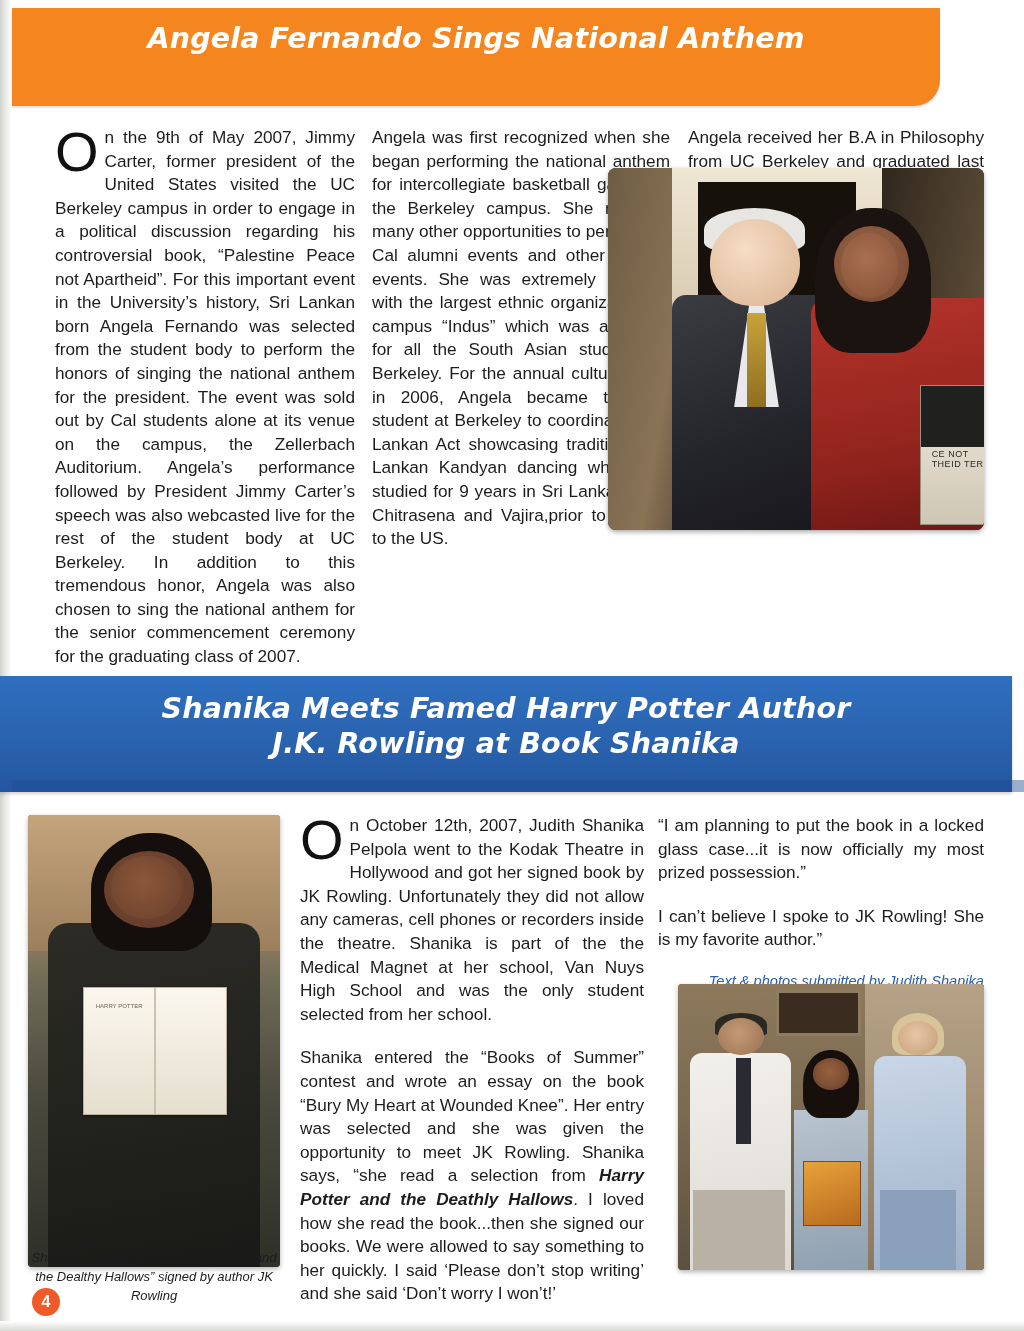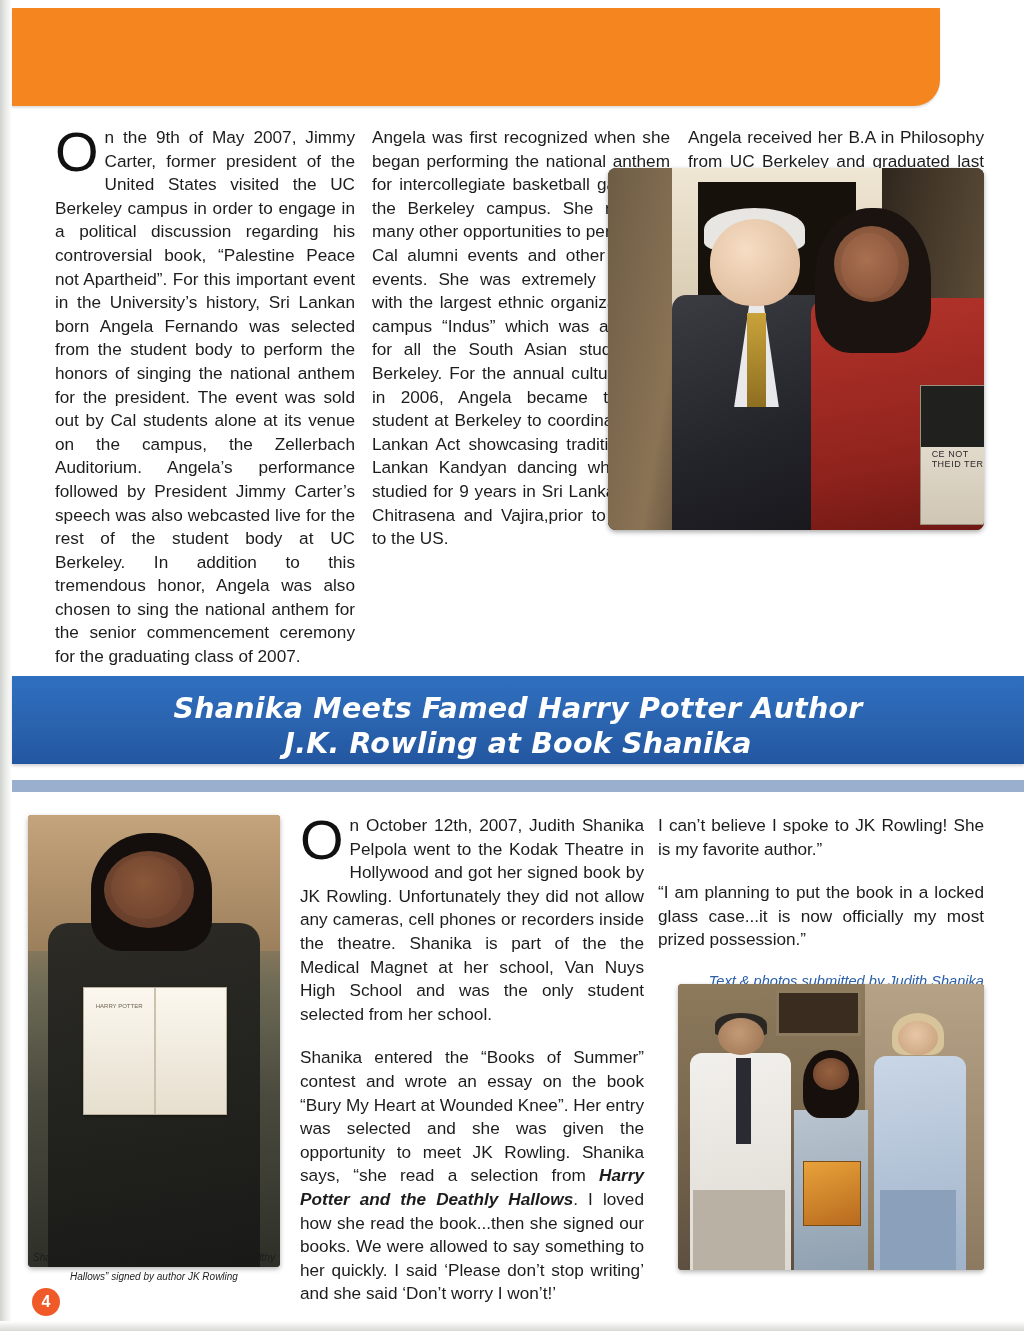--- a/index.html
+++ b/index.html
@@ -182,24 +182,24 @@
   .book-prop .bk-txt {
     position: absolute; left: 4%; top: 46%; width: 92%;
     color: #2a2a2a; font-size: 9px; line-height: 10px; letter-spacing: 0.5px;
     font-family: "Liberation Sans", sans-serif;
     margin-left: 8px;
   }
 
   
   .banner-blue {
     position: absolute;
-    left: 12px;
+    left: 0;
     top: 676px;
     width: 1012px;
-    height: 88px;
+    height: 116px;
     background: linear-gradient(180deg, #2f6fc0 0%, #2a63ae 55%, #2356a0 100%);
     box-shadow: 0 2px 3px rgba(0,0,0,0.18);
   }
   .banner-blue .banner-title {
     padding-top: 15px;
     font-size: 28.5px;
     line-height: 35px;
   }
   .banner-blue-tail {
     position: absolute;
@@ -272,21 +272,21 @@
   .sh-book .tiny {
     position: absolute; left: 8%; top: 12%; width: 34%;
     font-size: 6px; color: #6d6555; line-height: 7px;
   }
   .sh-caption {
     position: absolute;
     left: 28px;
     top: 1248px;
     width: 252px;
     text-align: center;
-    font-size: 10px;
+    font-size: 13px;
     line-height: 19px;
     font-style: italic;
     color: #1c1c1c;
   }
 
   
   .photo-group {
     position: absolute;
     left: 678px;
     top: 984px;
@@ -407,20 +407,21 @@
 </style>
 </head>
 <body>
 
 <div class="page">
 
   <div class="left-strip"></div>
 
   <div class="banner-orange">
     <div class="banner-inner">
+      <div class="banner-title">Angela Fernando Sings National Anthem</div>
     </div>
   </div>
 
   <div class="a1">
     <div class="col a1-col1">
       <span class="dropcap">O</span><span>n the 9th of May 2007, Jimmy Carter, former president of the United States visited the UC Berkeley campus in order to engage in a political discussion regarding his controversial book, “Palestine Peace not Apartheid”. For this important event in the University’s history, Sri Lankan born Angela Fernando was selected from the student body to perform the honors of singing the national anthem for the president. The event was sold out by Cal students alone at its venue on the campus, the Zellerbach Auditorium.  Angela’s performance followed by President Jimmy Carter’s speech was also webcasted live for the rest of the student body at UC Berkeley. In addition to this tremendous honor, Angela was also chosen to sing the national anthem for the senior commencement ceremony for the graduating class of 2007.</span>
     </div>
 
     <div class="col a1-col2">
       <span>Angela was first recognized when she began performing the national anthem for intercollegiate basketball games at the Berkeley campus. She received many other opportunities to perform for Cal alumni events and other cultural events. She was extremely involved with the largest ethnic organization on campus “Indus” which was an outlet for all the South Asian students at Berkeley. For the annual culture show in 2006, Angela became the first student at Berkeley to coordinate a Sri Lankan Act showcasing traditional Sri Lankan Kandyan dancing which she studied for 9 years in Sri Lanka, under Chitrasena and Vajira,prior to moving to the US.</span>
@@ -457,22 +458,22 @@
   </div>
   <div class="banner-blue-tail"></div>
 
   <div class="a2">
     <div class="col a2-col2">
       <p><span class="dropcap">O</span><span>n October 12th, 2007, Judith Shanika Pelpola went to the Kodak Theatre in Hollywood and got her signed book by JK Rowling. Unfortunately they did not allow any cameras, cell phones or recorders inside the theatre. Shanika is part of the  the Medical Magnet at her school, Van Nuys High School and was the only student selected from her school.</span></p>
       <p><span>Shanika entered the “Books of Summer” contest and wrote an essay on the book “Bury My Heart at Wounded Knee”. Her entry was selected and she was given the opportunity to meet JK Rowling.  Shanika says, “she read a selection from </span><span class="bold-title">Harry Potter and the Deathly Hallows</span><span>. I loved how she read the book...then she signed our books. We were allowed to say something to her quickly. I said ‘Please don’t stop writing’ and she said ‘Don’t worry I won’t!’</span></p>
     </div>
 
     <div class="col a2-col3">
+      <p>“I am planning to put the book in a locked glass case...it is now officially my most prized possession.”</p>
       <p>I can’t believe I spoke to JK Rowling! She is my favorite author.”</p>
-      <p>“I am planning to put the book in a locked glass case...it is now officially my most prized possession.”</p>
       <div class="credit-blue">Text &amp; photos submitted by Judith Shanika Pelpola</div>
     </div>
   </div>
 
   <div class="photo-shanika">
     <div class="sh-bg"></div>
     <div class="sh-wall"></div>
     <div class="sh-robe"></div>
     <div class="sh-hair"></div>
     <div class="sh-head"></div>

